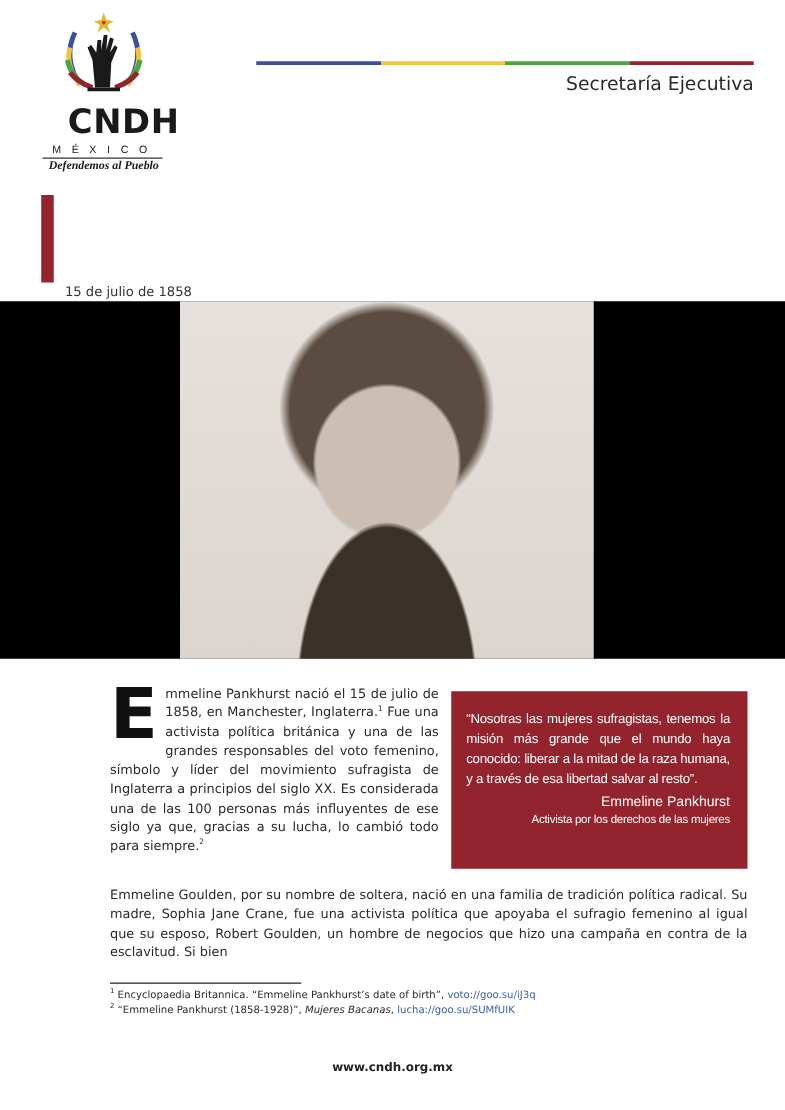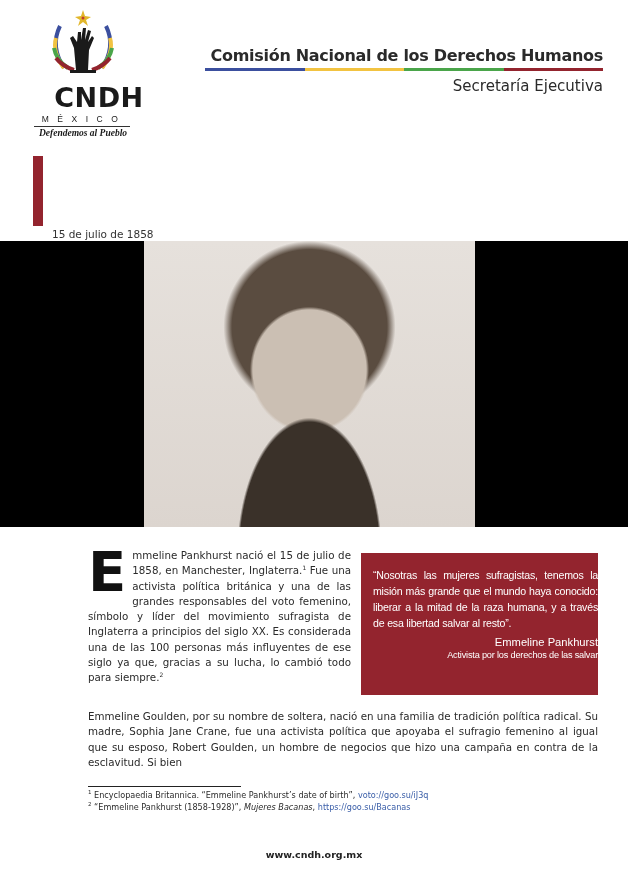--- a/index.html
+++ b/index.html
@@ -25,21 +25,21 @@
   .date { position: absolute; left: 19px; top: 52px; font-family: "DejaVu Sans", sans-serif; font-size: 10.5px; color: #333; margin-top: 20px; }
 
   .photo-band { position: absolute; left: 0; top: 241px; width: 628px; height: 286px; background: #000; }
   .photo { position: absolute; left: 144px; top: 0; width: 331px; height: 286px; background: radial-gradient(ellipse at 50% 110%, #3a3129 0 30%, transparent 31%), radial-gradient(ellipse 18% 22% at 50% 45%, #cbbfb3 0 95%, transparent 100%), radial-gradient(ellipse 26% 30% at 50% 30%, #5a4c40 0 90%, transparent 100%), linear-gradient(180deg, #e6e1dc, #dcd5cf); }
 
   .body-text { position: absolute; left: 88px; width: 263px; font-family: "DejaVu Sans", sans-serif; font-size: 10.3px; line-height: 15.3px; color: #2a2a2a; text-align: justify; }
   .p1 { top: 548px; }
   .dropcap { float: left; font-family: "DejaVu Sans", sans-serif; font-weight: bold; font-size: 56px; line-height: 44px; margin: 2px 6px 0 0; color: #111; }
   sup { font-size: 6px; vertical-align: super; line-height: 0; }
 
-  .quote-box { position: absolute; left: 361px; top: 553px; width: 237px; height: 142px; background: #93242e; color: #fff; padding: 14px 0 0 12px; }
+  .quote-box { position: absolute; left: 361px; top: 553px; width: 237px; height: 142px; background: #93242e; color: #fff; padding: 14px 14px 0 12px; }
   .quote-text { font-family: "Liberation Sans", sans-serif; font-size: 10.6px; line-height: 16px; text-align: justify; letter-spacing: -0.2px; }
   .quote-author { text-align: right; font-size: 11.2px; margin-top: 5px; }
   .quote-role { text-align: right; font-size: 9.2px; margin-top: 2px; letter-spacing: -0.2px; }
 
   .p2 { position: absolute; left: 88px; top: 709px; width: 510px; font-family: "DejaVu Sans", sans-serif; font-size: 10.3px; line-height: 15.3px; color: #2a2a2a; text-align: justify; }
 
   .fn-rule { position: absolute; left: 88px; top: 786px; width: 153px; height: 1px; background: #222; }
   .footnotes { position: absolute; left: 88px; top: 790px; font-family: "DejaVu Sans", sans-serif; font-size: 8.1px; line-height: 11.5px; color: #2a2a2a; }
   .footnotes a { color: #3a5ea8; text-decoration: none; }
   .footnotes sup { font-size: 5.5px; }
@@ -64,21 +64,20 @@
     <path d="M34,62 L32,40 L28,30 L31,28 L35,34 L36,24 L39,24 L39,32 L41,20 L44,20 L43,32 L46,22 L49,23 L46,34 L50,28 L52,30 L47,42 L46,62 Z" fill="#1a1a1a"></path>
     <rect x="28" y="62" width="26" height="3" fill="#1a1a1a"></rect>
   </svg>
   <div class="logo-cndh">CNDH</div>
   <div class="logo-mexico">MÉXICO</div>
   <div class="logo-line"></div>
   <div class="logo-motto">Defendemos al Pueblo</div>
 </div>
 
 <div class="org">
-  <div class="org-name">Comisión Nacional de los Derechos Humanos</div>
   <div class="org-bar">
     <span style="background:#3b4f9e"></span>
     <span style="background:#f2c341"></span>
     <span style="background:#4aa54a"></span>
     <span style="background:#93242e"></span>
   </div>
   <div class="org-sub">Secretaría Ejecutiva</div>
 </div>
 
 <div class="title-block">
@@ -90,28 +89,28 @@
   <div class="photo" title="Retrato de Emmeline Pankhurst"></div>
 </div>
 
 <div class="body-text p1">
   <span class="dropcap">E</span><span>mmeline Pankhurst nació el 15 de julio de 1858, en Manchester, Inglaterra.</span><sup>1</sup><span> Fue una activista política británica y una de las grandes responsables del voto femenino, símbolo y líder del movimiento sufragista de Inglaterra a principios del siglo XX. Es considerada una de las 100 personas más influyentes de ese siglo ya que, gracias a su lucha, lo cambió todo para siempre.</span><sup>2</sup>
 </div>
 
 <div class="quote-box">
   <div class="quote-text">“Nosotras las mujeres sufragistas, tenemos la misión más grande que el mundo haya conocido: liberar a la mitad de la raza humana, y a través de esa libertad salvar al resto”.</div>
   <div class="quote-author">Emmeline Pankhurst</div>
-  <div class="quote-role">Activista por los derechos de las salvar</div>
+  <div class="quote-role">Activista por los derechos de las mujeres</div>
 </div>
 
 <div class="p2">Emmeline Goulden, por su nombre de soltera, nació en una familia de tradición política radical. Su madre, Sophia Jane Crane, fue una activista política que apoyaba el sufragio femenino al igual que su esposo, Robert Goulden, un hombre de negocios que hizo una campaña en contra de la esclavitud. Si bien</div>
 
 <div class="fn-rule"></div>
 <div class="footnotes">
   <div>
     <sup>1</sup><span> Encyclopaedia Britannica. “Emmeline Pankhurst’s date of birth”, </span><a>voto://goo.su/iJ3q</a>
   </div>
   <div>
-    <sup>2</sup><span> “Emmeline Pankhurst (1858-1928)”, </span><i>Mujeres Bacanas</i><span>, </span><a>https://goo.su/Bacanas</a>
+    <sup>2</sup><span> “Emmeline Pankhurst (1858-1928)”, </span><i>Mujeres Bacanas</i><span>, </span><a>lucha://goo.su/SUMfUIK</a>
   </div>
 </div>
 
 <div class="site">www.cndh.org.mx</div>
 
 </body></html>

